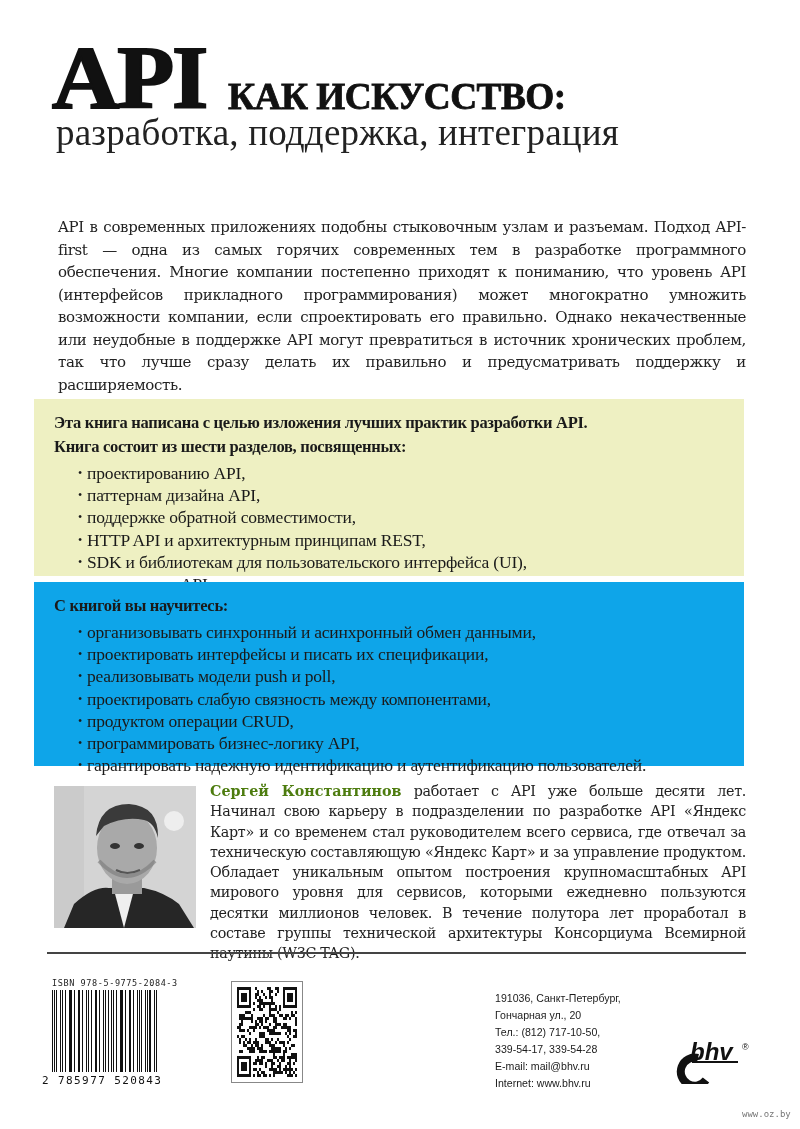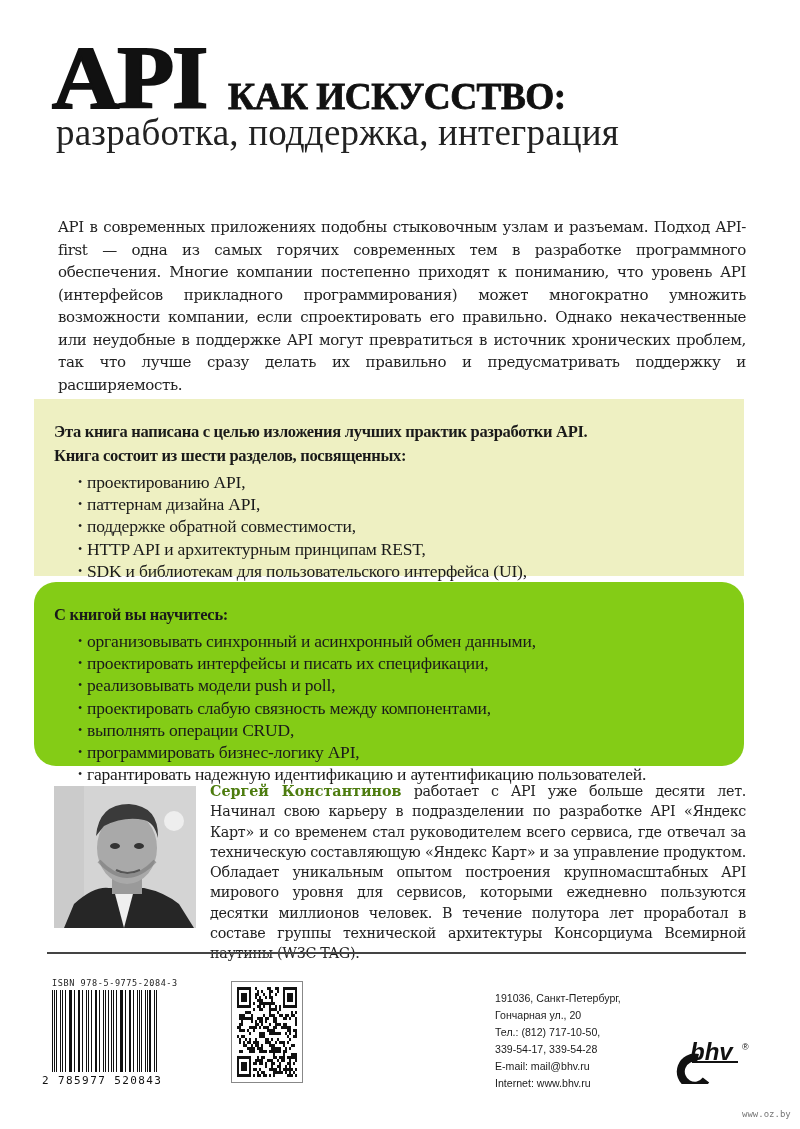--- a/index.html
+++ b/index.html
@@ -4,23 +4,23 @@
 <style>
   html, body { margin: 0; padding: 0; background: #ffffff; }
   body { width: 800px; height: 1129px; position: relative; overflow: hidden; font-family: "DejaVu Serif", serif; color: #1a1a1a; }
 
   .title-api { position: absolute; left: 52px; top: 34px; font-family: "Liberation Serif", serif; font-weight: 900; font-size: 88px; line-height: 88px; letter-spacing: -2px; color: #111; transform: scaleX(1.06); transform-origin: left; -webkit-text-stroke: 2px #111; }
   .title-art { position: absolute; left: 228px; top: 76px; font-family: "Liberation Serif", serif; font-weight: 900; font-size: 38px; line-height: 40px; color: #111; letter-spacing: -0.5px; -webkit-text-stroke: 0.8px #111; text-transform: uppercase; transform: scaleX(0.98); transform-origin: left; }
   .title-sub { position: absolute; left: 56px; top: 112px; font-family: "Liberation Serif", serif; font-size: 37px; line-height: 42px; color: #222; letter-spacing: 0.2px; }
 
   .intro { position: absolute; left: 58px; top: 216px; width: 688px; font-family: "DejaVu Serif", serif; font-size: 15px; line-height: 22.5px; text-align: justify; color: #222; letter-spacing: -0.35px; }
 
-  .box { position: absolute; left: 34px; width: 710px; box-sizing: border-box; padding: 21px 0 0 20px; font-family: "Liberation Serif", serif; color: #1a1a1a; }
+  .box { position: absolute; left: 34px; width: 710px; box-sizing: border-box; padding: 12px 0 0 20px; font-family: "Liberation Serif", serif; color: #1a1a1a; }
   .box-green { top: 399px; height: 177px; background: #eef0c2; }
-  .box-blue { top: 582px; height: 184px; background: #84cc16; border-radius: 22px; }
+  .box-blue { top: 582px; height: 184px; background: #0ea5e9; }
   .box .lead { font-weight: bold; font-size: 16.5px; line-height: 24px; letter-spacing: -0.3px; }
   .box ul { list-style: none; margin: 3px 0 0 0; padding: 0; }
   .box li { font-size: 17.5px; line-height: 22.2px; letter-spacing: -0.2px; margin-left: 24px; }
   .box li .bullet { display: inline-block; width: 9px; font-size: 12px; vertical-align: 2px; }
 
   .photo { position: absolute; left: 54px; top: 786px; width: 142px; height: 142px; overflow: hidden; background: linear-gradient(160deg, #d9d9d9 0%, #c8c8c8 40%, #bdbdbd 100%); }
   .photo svg { display: block; }
 
   .bio { position: absolute; left: 210px; top: 781px; width: 536px; font-family: "DejaVu Serif", serif; font-size: 14.3px; line-height: 20.3px; text-align: justify; color: #222; letter-spacing: -0.3px; }
   .bio b { font-weight: bold; color: #4d7c0f; letter-spacing: 0px; }
@@ -64,21 +64,21 @@
     </ul>
   </div>
 
   <div class="box box-blue">
     <div class="lead">С книгой вы научитесь:</div>
     <ul>
       <li><span class="bullet">•</span><span>организовывать синхронный и асинхронный обмен данными,</span></li>
       <li><span class="bullet">•</span><span>проектировать интерфейсы и писать их спецификации,</span></li>
       <li><span class="bullet">•</span><span>реализовывать модели push и poll,</span></li>
       <li><span class="bullet">•</span><span>проектировать слабую связность между компонентами,</span></li>
-      <li><span class="bullet">•</span><span>выполнять операции CRUD,</span></li>
+      <li><span class="bullet">•</span><span>продуктом операции CRUD,</span></li>
       <li><span class="bullet">•</span><span>программировать бизнес-логику API,</span></li>
       <li><span class="bullet">•</span><span>гарантировать надежную идентификацию и аутентификацию пользователей.</span></li>
     </ul>
   </div>
 
   <div class="photo">
     <svg width="142" height="142" viewBox="0 0 142 142">
       <rect width="142" height="142" fill="#d4d4d4"></rect>
       <circle cx="120" cy="35" r="10" fill="#eeeeee"></circle>
       <rect x="0" y="0" width="30" height="142" fill="#cbcbcb"></rect>

